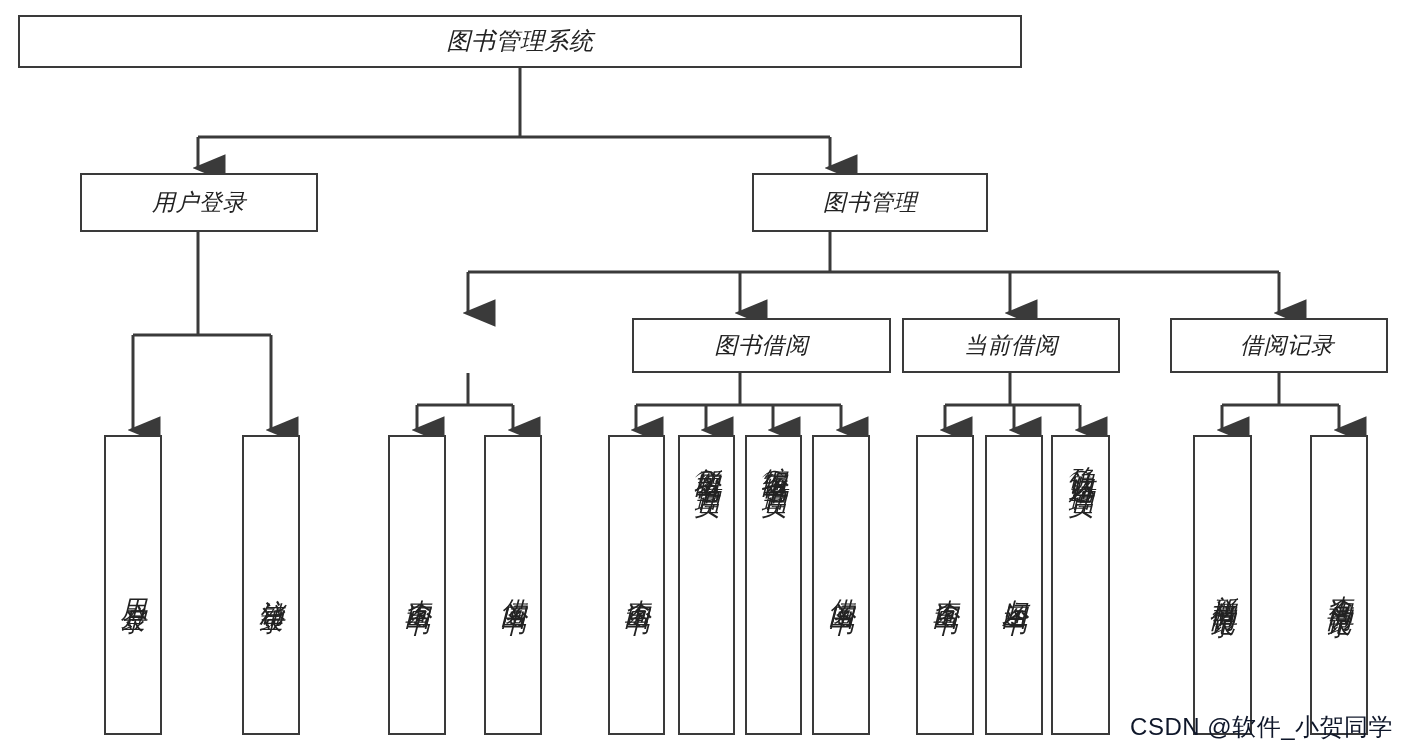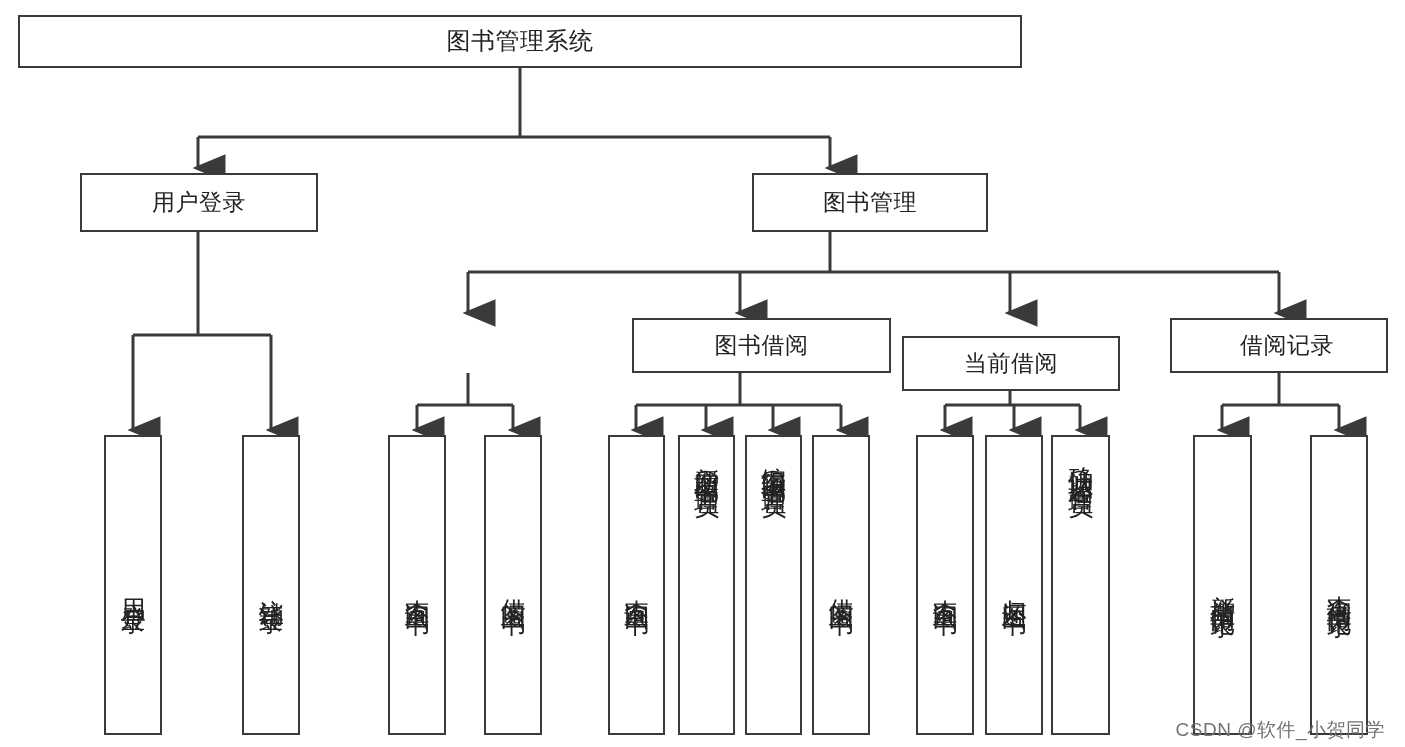--- a/index.html
+++ b/index.html
@@ -35,20 +35,21 @@
     align-items: center;
     justify-content: center;
     color: #222222;
     z-index: 2;
   }
   .node-label {
     display: block;
     text-align: right;
     letter-spacing: 0.5px;
     white-space: nowrap;
+    font-style: italic;
   }
   
   .node.horiz .node-label {
     font-size: 23px;
     line-height: 1.1;
   }
   .node.root .node-label {
     font-size: 24px;
   }
   
@@ -66,24 +67,24 @@
     white-space: nowrap;
     padding-top: 4px;
   }
   
   .node.vert.short {
     align-items: center;
     padding-top: 0;
   }
   .watermark {
     position: absolute;
-    right: 20px;
+    right: 12px;
     bottom: 4px;
-    font-size: 19px;
-    color: #737373;
+    font-size: 24px;
+    color: #0f172a;
     letter-spacing: 0.5px;
     z-index: 5;
     white-space: nowrap;
   }
 </style>
 </head>
 <body>
 
 <div id="canvas">
 
@@ -149,21 +150,21 @@
 
   <div class="node horiz" style="left:752px; top:173px; width:236px; height:59px;">
     <span class="node-label">图书管理</span>
   </div>
 
 
   <div class="node horiz" style="left:632px; top:318px; width:259px; height:55px;">
     <span class="node-label">图书借阅</span>
   </div>
 
-  <div class="node horiz" style="left:902px; top:336px; width:218px; height:55px;">
+  <div class="node horiz" style="left:902px; top:318px; width:218px; height:55px;">
     <span class="node-label">当前借阅</span>
   </div>
 
   <div class="node horiz" style="left:1170px; top:318px; width:218px; height:55px;padding-left:16px;">
     <span class="node-label">借阅记录</span>
   </div>
 
   <div class="node vert short" style="left:104px; top:435px; width:58px; height:300px;">
     <span class="node-label">用户登录</span>
   </div>

